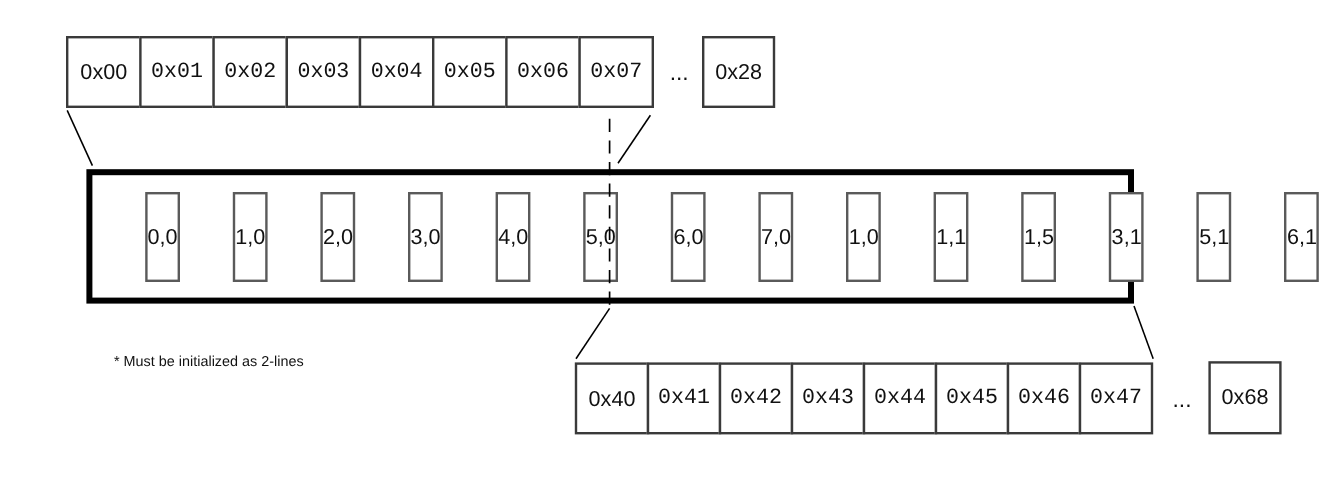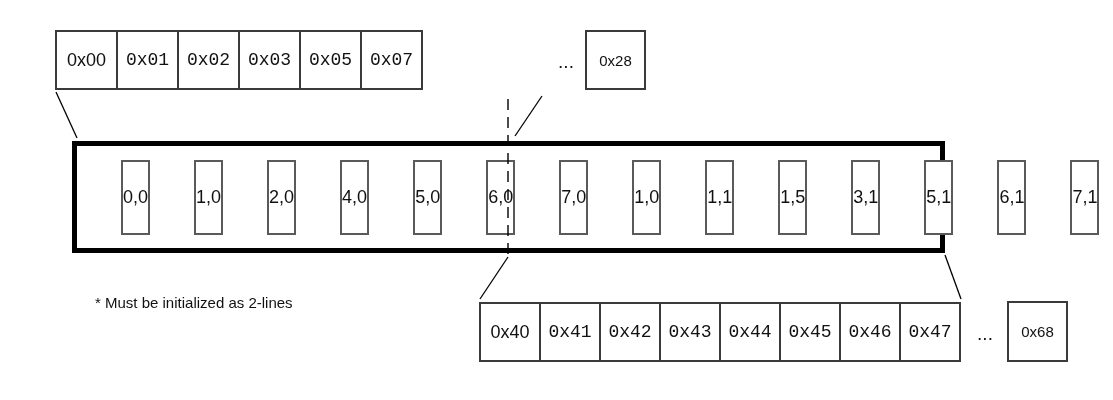--- a/index.html
+++ b/index.html
@@ -39,21 +39,21 @@
   .bottom-strip .scell { width: 62px; height: 60px; }
   
   .lone-cell {
     position: absolute;
     box-sizing: border-box;
     border: 2px solid #3a3a3a;
     background: #ffffff;
     display: flex;
     align-items: center;
     justify-content: center;
-    font-size: 15px;
+    font-size: 18px;
     z-index: 2;
   }
   .top-lone { left: 585px; top: 30px; width: 61px; height: 60px; }
   .bottom-lone { left: 1007px; top: 301px; width: 61px; height: 61px; }
   
   .ellipsis {
     position: absolute;
     display: flex;
     align-items: center;
     justify-content: center;
@@ -84,21 +84,21 @@
     display: flex;
     align-items: center;
     justify-content: center;
     font-size: 18px;
     margin-left: 44px;
   }
   
   .footnote {
     position: absolute;
     left: 95px; top: 294px;
-    font-size: 15px;
+    font-size: 12px;
     color: #111111;
     z-index: 2;
     white-space: nowrap;
     text-align: right;
   }
 </style>
 </head>
 <body>
 
 <div class="canvas">
@@ -109,30 +109,33 @@
     <line x1="508" y1="257" x2="480" y2="299" stroke="#000000" stroke-width="1.3"></line>
     <line x1="945" y1="255" x2="961" y2="299" stroke="#000000" stroke-width="1.3"></line>
     <line x1="508" y1="99" x2="508" y2="258" stroke="#000000" stroke-width="1.4" stroke-dasharray="11,7"></line>
   </svg>
 
   <div class="strip top-strip">
     <div class="scell">0x00</div>
     <div class="scell">0x01</div>
     <div class="scell">0x02</div>
     <div class="scell">0x03</div>
+    <div class="scell">0x04</div>
     <div class="scell">0x05</div>
+    <div class="scell">0x06</div>
     <div class="scell">0x07</div>
   </div>
   <div class="ellipsis top-ellipsis">...</div>
   <div class="lone-cell top-lone">0x28</div>
 
   <div class="container-box">
     <div class="lcell">0,0</div>
     <div class="lcell">1,0</div>
     <div class="lcell">2,0</div>
+    <div class="lcell">3,0</div>
     <div class="lcell">4,0</div>
     <div class="lcell">5,0</div>
     <div class="lcell">6,0</div>
     <div class="lcell">7,0</div>
     <div class="lcell">1,0</div>
     <div class="lcell">1,1</div>
     <div class="lcell">1,5</div>
     <div class="lcell">3,1</div>
     <div class="lcell">5,1</div>
     <div class="lcell">6,1</div>

